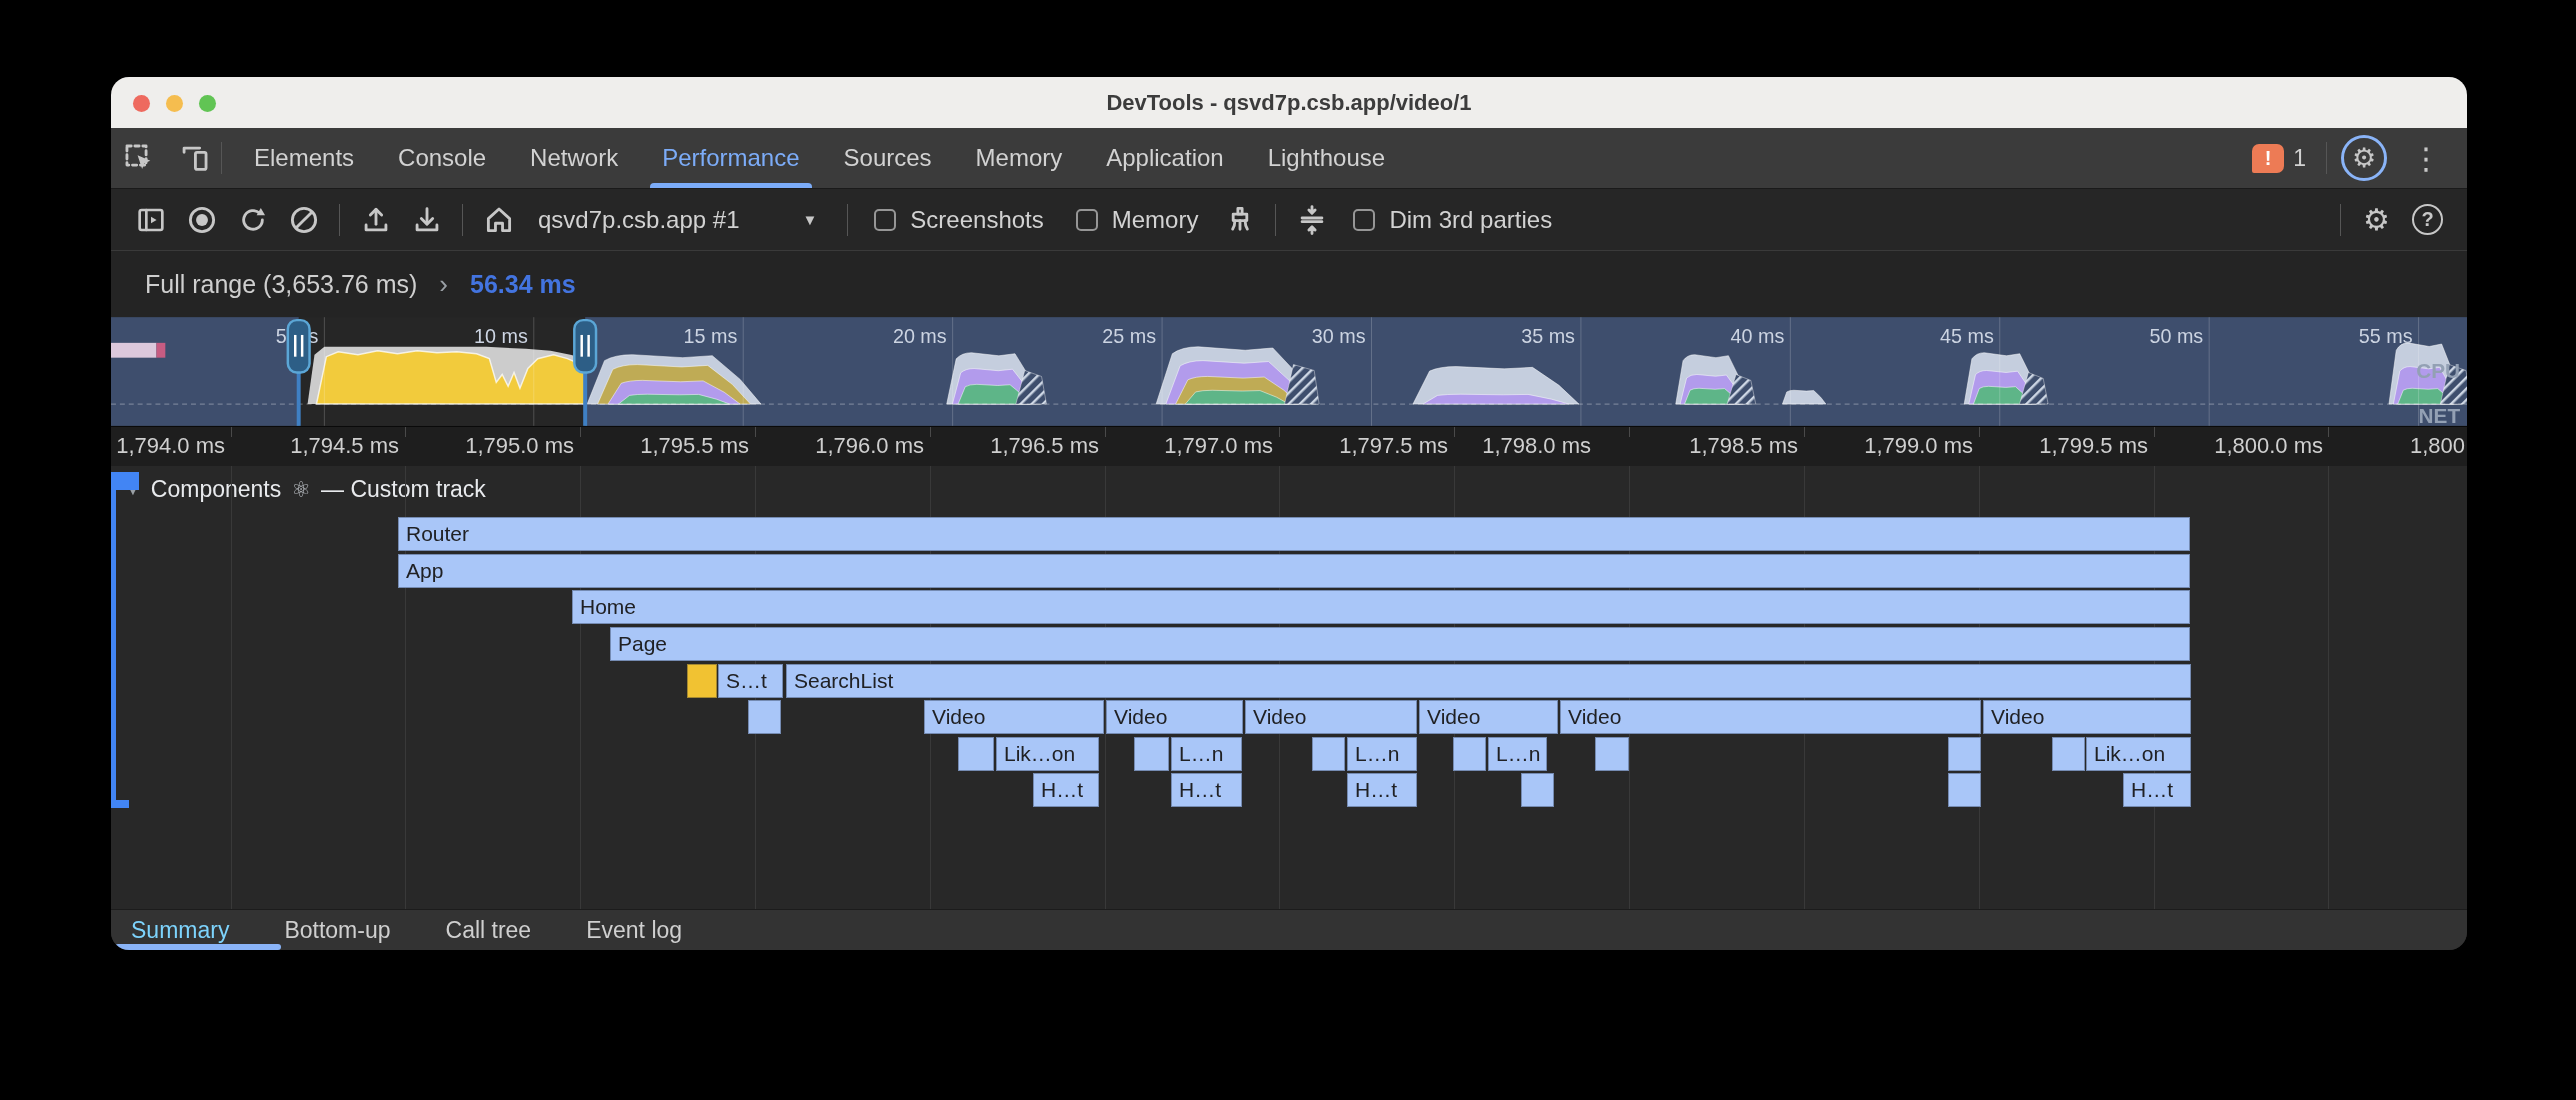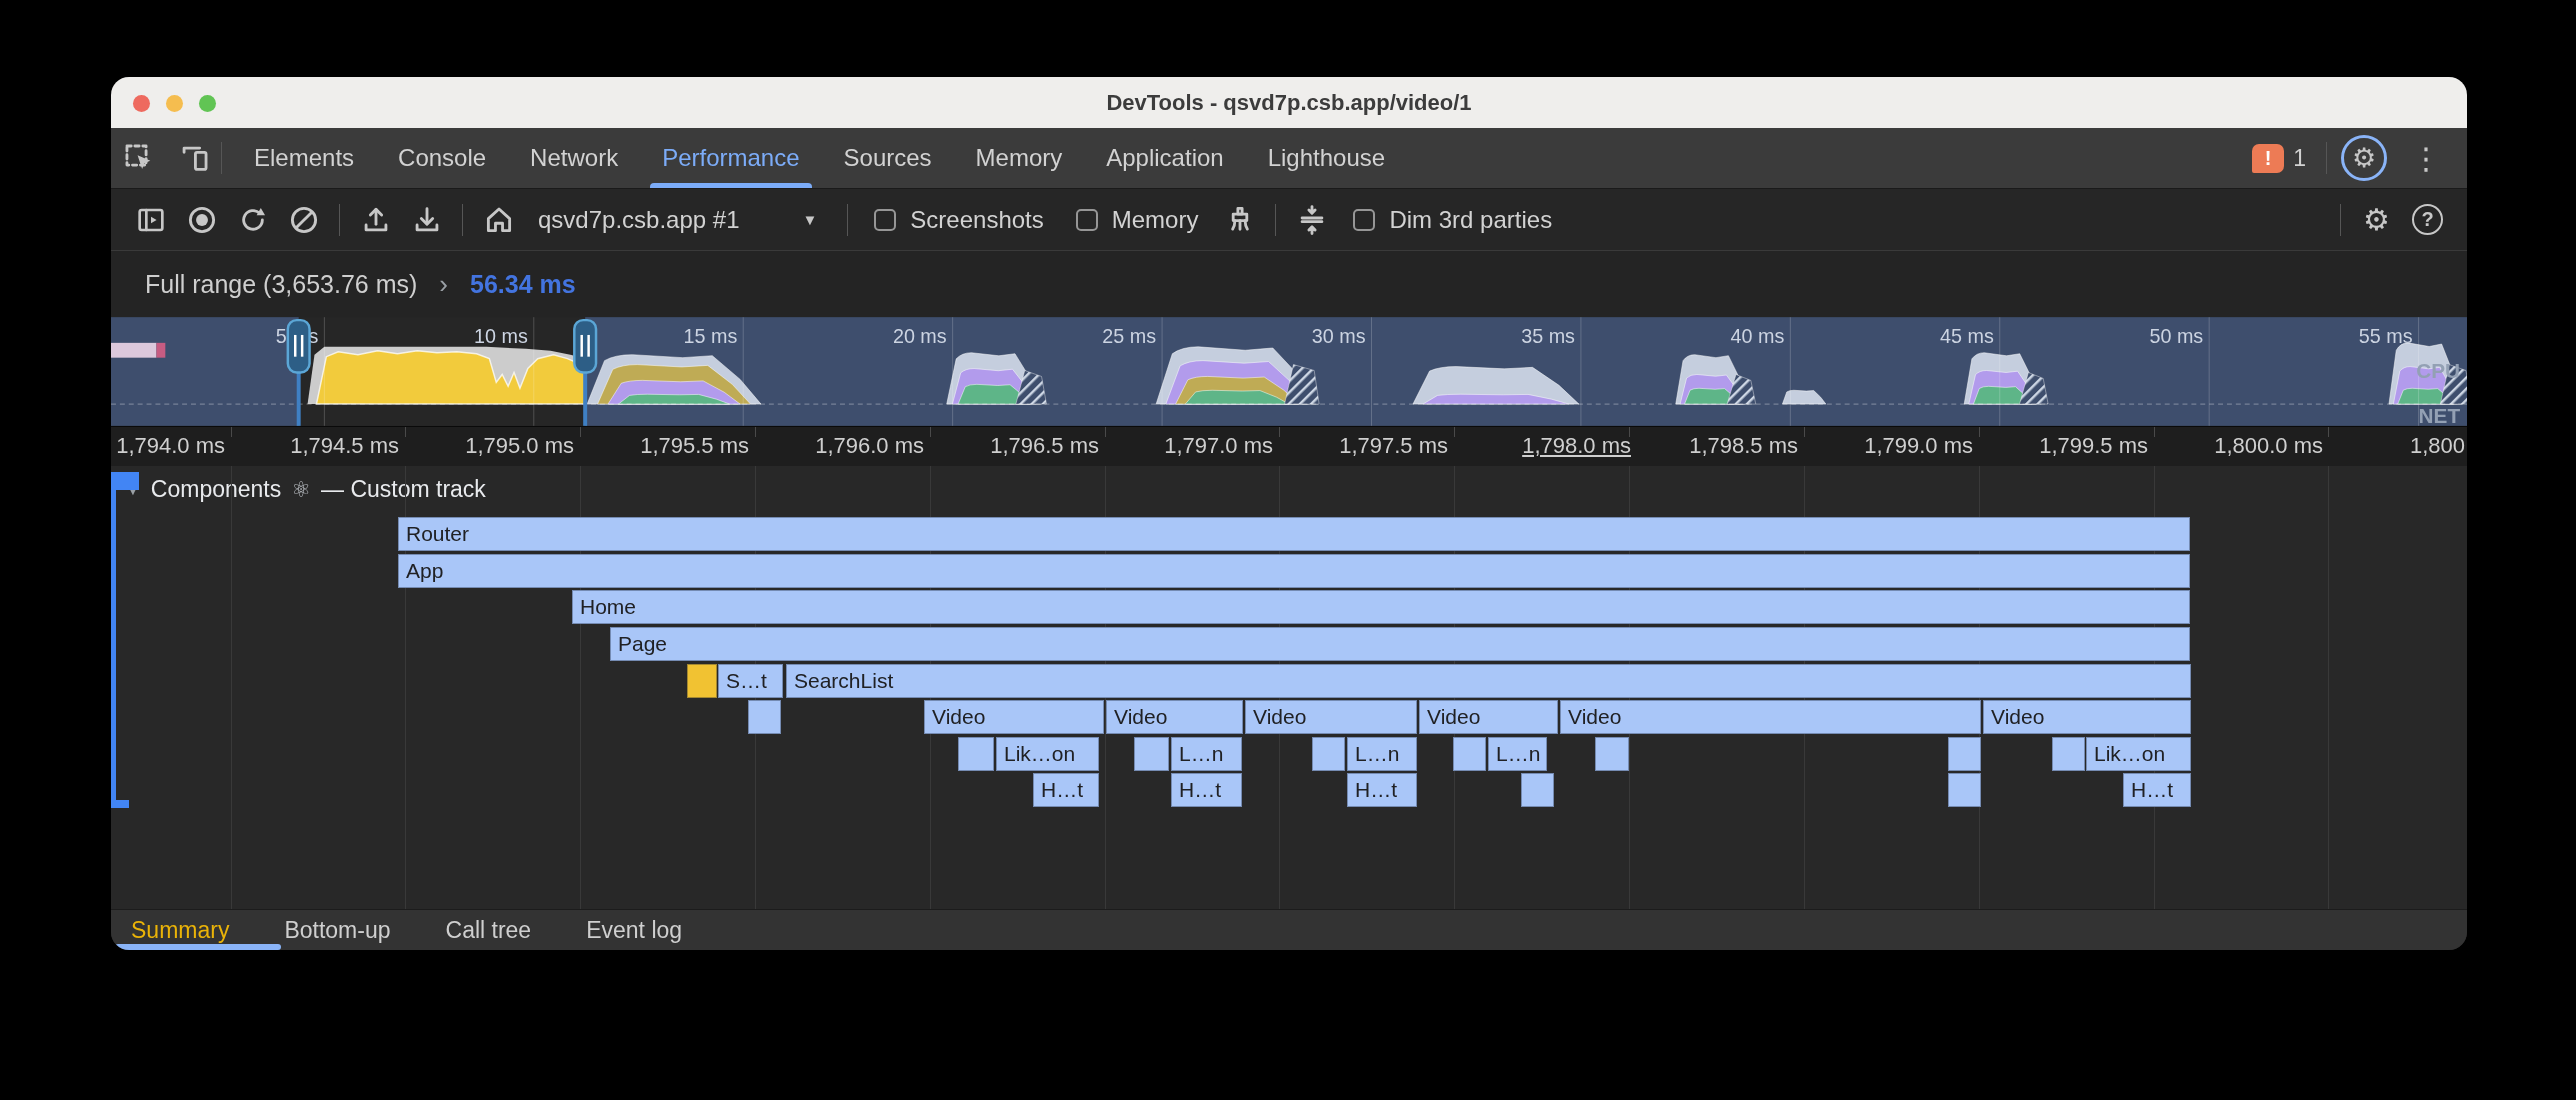--- a/index.html
+++ b/index.html
@@ -66,21 +66,21 @@
   .flame-header .atom { color:#bdc1c6; font-size:22px; }
   .bar { position:absolute; height:34px; background:#a9c6f8; border:1px solid rgba(20,30,50,.35);
          font-size:21px; color:#202124; line-height:32px; padding-left:7px;
          overflow:hidden; white-space:nowrap; }
   .bracket { position:absolute; background:#4285f4; }
   
   .bottomtabs { height:41px; background:#333333; flex:none; display:flex; align-items:center;
                 padding-left:20px; position:relative; border-top:1px solid #1c1c1c; }
   .btab { font-size:23px; color:#cfcfcf; margin-right:55px; position:relative; height:100%;
           display:flex; align-items:center; }
-  .btab.active { color:#eab308;text-align:center; }
+  .btab.active { color:#7dd3fc;text-align:center; }
   .btab-underline { position:absolute; left:4px; bottom:0; height:6px; width:166px;
                     background:#8ab4f8; border-radius:4px; }
   svg.icon { stroke:#c7c7c7; fill:none; stroke-width:2; stroke-linecap:round; stroke-linejoin:round; }
 </style>
 </head>
 <body>
 
 <div class="window">
 
   <div class="titlebar">
@@ -316,21 +316,21 @@
       <span class="ruler-label" style="left: 638px; transform: translateX(-100%);">1,795.5 ms</span>
       <div style="position: absolute; left: 644px; top: 0px; width: 1px; height: 10px; background: rgb(74, 74, 74);"></div>
       <span class="ruler-label" style="left: 813px; transform: translateX(-100%); text-align: center;">1,796.0 ms</span>
       <div style="position: absolute; left: 819px; top: 0px; width: 1px; height: 10px; background: rgb(74, 74, 74);"></div>
       <span class="ruler-label" style="left: 988px; transform: translateX(-100%);">1,796.5 ms</span>
       <div style="position: absolute; left: 994px; top: 0px; width: 1px; height: 10px; background: rgb(74, 74, 74);"></div>
       <span class="ruler-label" style="left: 1162px; transform: translateX(-100%);">1,797.0 ms</span>
       <div style="position: absolute; left: 1168px; top: 0px; width: 1px; height: 10px; background: rgb(74, 74, 74);"></div>
       <span class="ruler-label" style="left: 1337px; transform: translateX(-100%);">1,797.5 ms</span>
       <div style="position: absolute; left: 1343px; top: 0px; width: 1px; height: 10px; background: rgb(74, 74, 74);"></div>
-      <span class="ruler-label" style="left: 1520px; transform: translateX(-100%); text-decoration: underline;">1,798.0 ms</span>
+      <span class="ruler-label" style="left: 1480px; transform: translateX(-100%);">1,798.0 ms</span>
       <div style="position: absolute; left: 1518px; top: 0px; width: 1px; height: 10px; background: rgb(74, 74, 74);"></div>
       <span class="ruler-label" style="left: 1687px; transform: translateX(-100%);">1,798.5 ms</span>
       <div style="position: absolute; left: 1693px; top: 0px; width: 1px; height: 10px; background: rgb(74, 74, 74);"></div>
       <span class="ruler-label" style="left: 1862px; transform: translateX(-100%);">1,799.0 ms</span>
       <div style="position: absolute; left: 1868px; top: 0px; width: 1px; height: 10px; background: rgb(74, 74, 74);"></div>
       <span class="ruler-label" style="left: 2037px; transform: translateX(-100%); text-align: center;">1,799.5 ms</span>
       <div style="position: absolute; left: 2043px; top: 0px; width: 1px; height: 10px; background: rgb(74, 74, 74);"></div>
       <span class="ruler-label" style="left: 2212px; transform: translateX(-100%);">1,800.0 ms</span>
       <div style="position: absolute; left: 2217px; top: 0px; width: 1px; height: 10px; background: rgb(74, 74, 74);"></div>
       <span class="ruler-label" style="right: 2px;">1,800</span>

